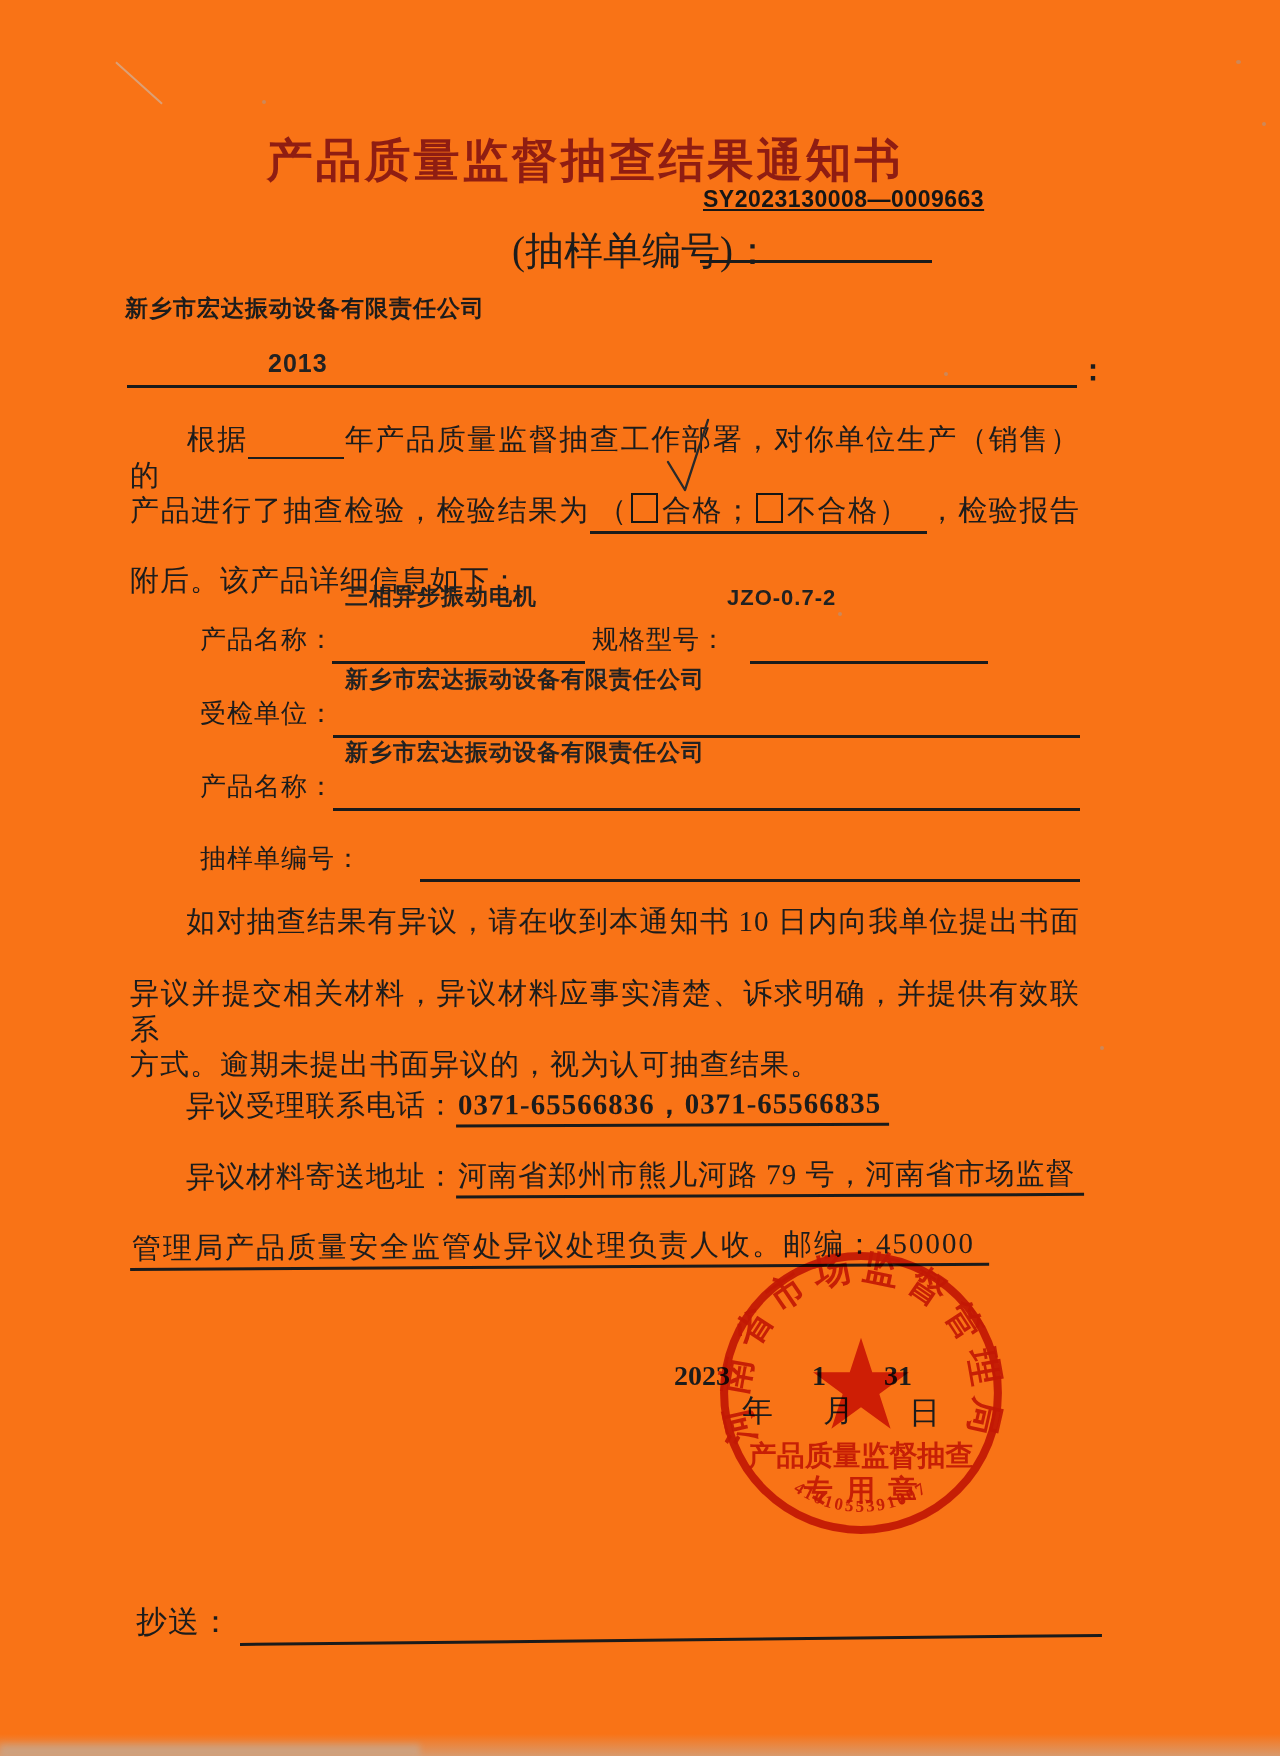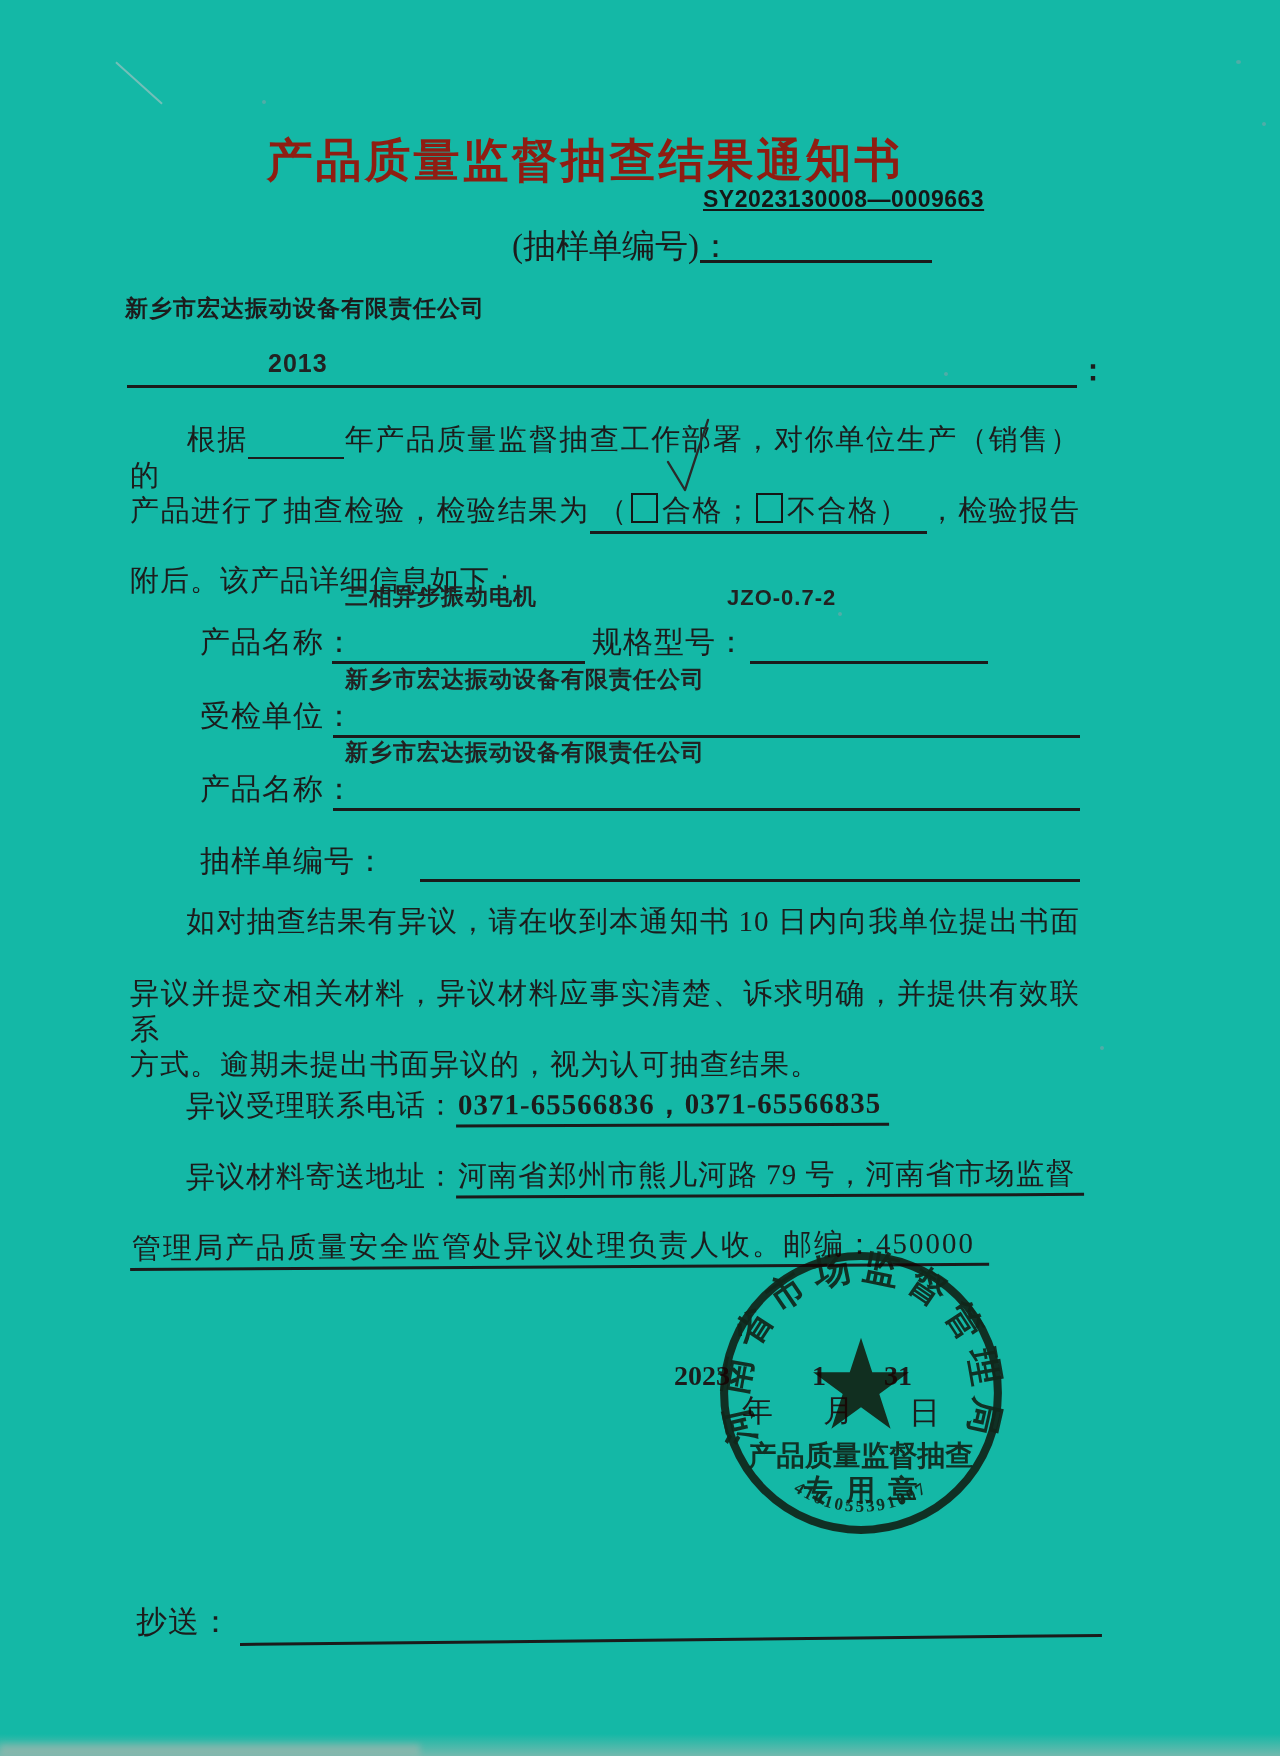--- a/index.html
+++ b/index.html
@@ -1,31 +1,31 @@
 <!DOCTYPE html>
 <html><head>
 <meta charset="utf-8">
 <style>
   html,body{margin:0;padding:0;background:#e8e8e8;}
   #page{
     position:relative;width:1280px;height:1756px;margin:0 auto;
-    background:#14b8a6;overflow:hidden;
+    background:#f97316;overflow:hidden;
     font-family:"Liberation Serif","DejaVu Serif",serif;
     color:#1c1c1c;
   }
   .abs{position:absolute;}
   .doc-title{
     left:145px;top:130px;width:880px;text-align:center;
     font-size:46px;font-weight:bold;color:#8f1d12;letter-spacing:3px;
   }
   .serial{
     left:703px;top:186px;font-family:"Liberation Sans","DejaVu Sans",sans-serif;
     font-size:23px;font-weight:bold;letter-spacing:0.5px;color:#161616;text-decoration:underline;
   }
-  .sample-label{left:512px;top:224px;font-size:33px;font-weight:500;}
+  .sample-label{left:512px;top:224px;font-size:39px;font-weight:500;}
   .hline{background:#1b1b1b;height:3px;}
   .recipient{
     left:125px;top:293px;font-family:"Liberation Sans","DejaVu Sans",sans-serif;
     font-size:23px;font-weight:600;letter-spacing:1px;
   }
   .recipient-colon{left:1078px;top:350px;font-size:30px;font-weight:bold;}
   .fill{
     font-family:"Liberation Sans","DejaVu Sans",sans-serif;
     font-size:23px;font-weight:600;letter-spacing:1px;color:#222;
   }
@@ -39,21 +39,21 @@
     display:inline-block;width:96px;height:1.05em;
     border-bottom:2.5px solid #1d1d1d;vertical-align:bottom;margin-bottom:-2px;
   }
   .ul-group{
     border-bottom:3px solid #1b1b1b;padding:0 18px 5px 8px;white-space:nowrap;
   }
   .cbox{
     display:inline-block;width:23px;height:26px;border:2.5px solid #151515;
     vertical-align:-3px;margin:0 3px;background:transparent;
   }
-  .flabel{font-size:30px;letter-spacing:1px;font-weight:500;}
+  .flabel{font-size:26px;letter-spacing:1px;font-weight:500;}
   .value-ul{border-bottom:3px solid #1b1b1b;padding:0 8px 4px 2px;}
   .phone-val{font-weight:700;letter-spacing:1px;}
   .datechar{font-size:31px;font-weight:500;}
   .datenum{font-size:28px;font-weight:700;text-align:right;}
   .seal{mix-blend-mode:multiply;opacity:0.95;}
   .seal text{font-family:"Liberation Serif","DejaVu Serif",serif;}
   .speck{background:#9aa0a8;opacity:.45;border-radius:50%;}
   .scanline{background:#c2c4c6;opacity:.55;}
   .bottom-band{
     left:0;top:1734px;width:1280px;height:22px;

